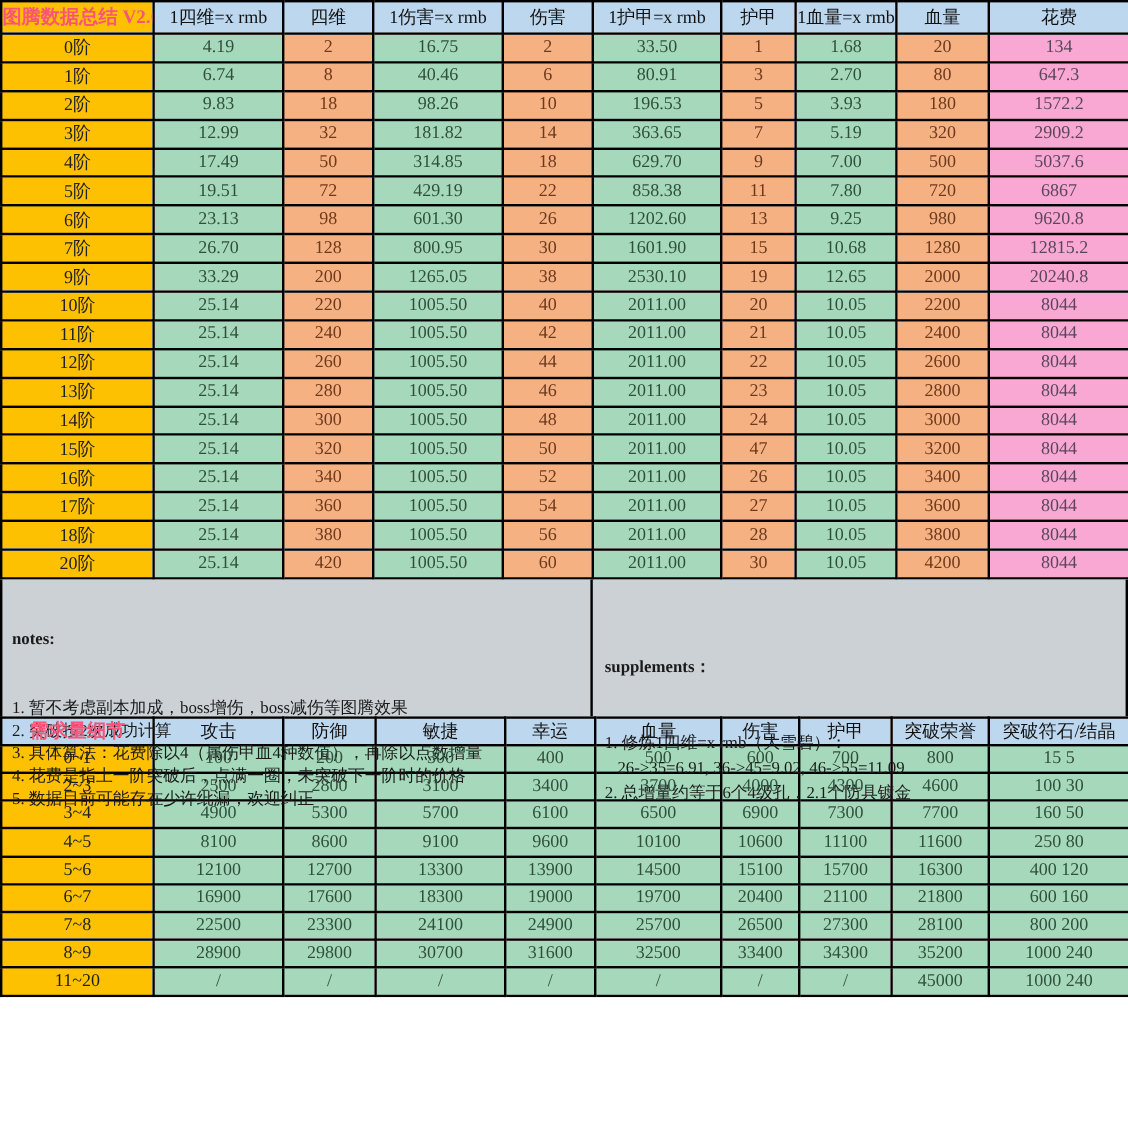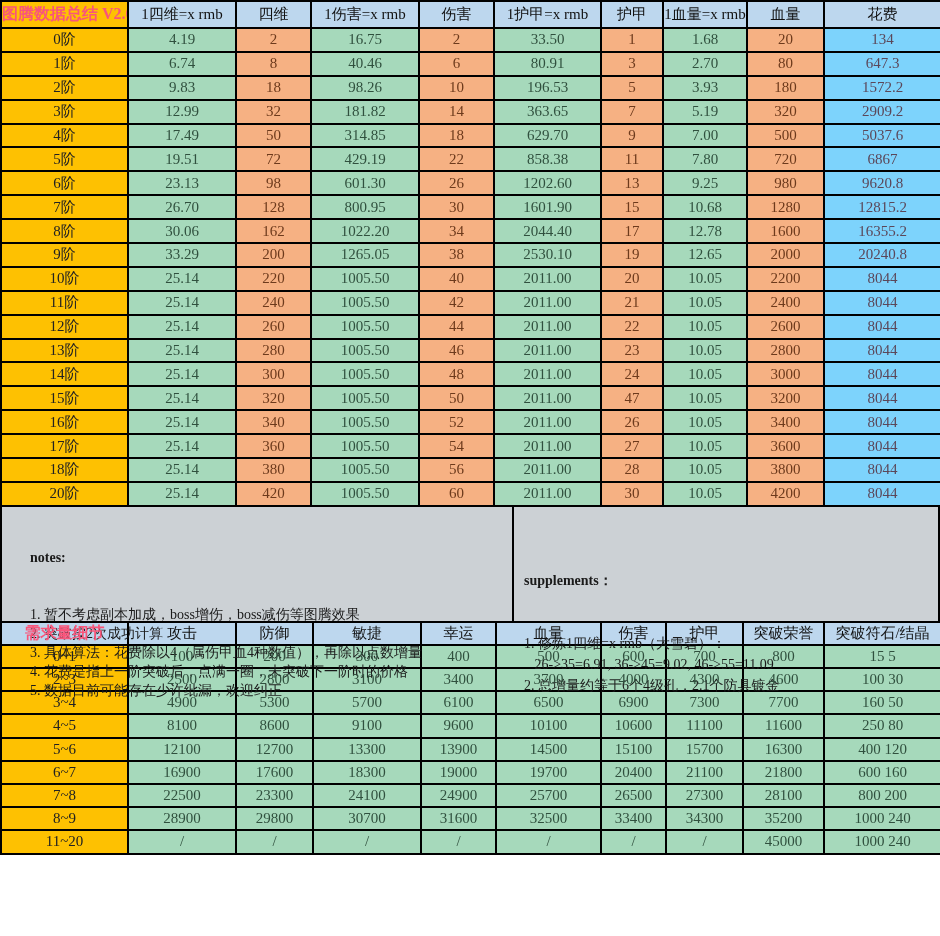--- a/index.html
+++ b/index.html
@@ -22,40 +22,39 @@
   }
   .t-top thead th { height: 25px; }
   .t-top tbody th, .t-top tbody td { height: 21.9px; }
   .t-bot thead th { height: 21px; }
   .t-bot tbody th, .t-bot tbody td { height: 21.2px; }
 
   .yellow { background:#FEC101; color:#222; }
   .blue   { background:#BDD7EE; color:#111; }
   .green  { background:#A6D9BB; color:#30503e; }
   .orange { background:#F6B183; color:#6d3a1c; }
-  .pink   { background:#7dd3fc; color:#5b4759;margin-left:42px; }
+  .pink   { background:#f9a8d4; color:#5b4759;margin-left:42px; }
   .title-cell { color:#F9557A; font-weight:bold; font-size:16px; }
 
   .notes-row {
     display:flex;
     background:#CCD1D5;
     border-left:2px solid #000;
     border-right:2px solid #000;
     height:114px;
     box-sizing:border-box;
   }
   .notes-box {
     width: 492px;
     box-sizing: border-box;
     border-right: 2px solid #000;
     padding: 3px 22px 0 8px;
     font-size: 14px;
     line-height: 19px;
     white-space: pre-wrap;
-    margin-left: 20px;
   }
   .supp-box {
     flex: 1;
     box-sizing: border-box;
     padding: 21px 3px 0 10px;
     font-size: 14px;
     line-height: 21px;
     white-space: pre-wrap;
   }
   .notes-heading { font-weight: bold; }
@@ -183,32 +182,20 @@
           <td class="orange">128</td>
           <td class="green">800.95</td>
           <td class="orange">30</td>
           <td class="green">1601.90</td>
           <td class="orange">15</td>
           <td class="green">10.68</td>
           <td class="orange">1280</td>
           <td class="pink">12815.2</td>
         </tr>
         <tr>
-          <th class="yellow">8阶</th>
-          <td class="green">30.06</td>
-          <td class="orange">162</td>
-          <td class="green">1022.20</td>
-          <td class="orange">34</td>
-          <td class="green">2044.40</td>
-          <td class="orange">17</td>
-          <td class="green">12.78</td>
-          <td class="orange">1600</td>
-          <td class="pink">16355.2</td>
-        </tr>
-        <tr>
           <th class="yellow">9阶</th>
           <td class="green">33.29</td>
           <td class="orange">200</td>
           <td class="green">1265.05</td>
           <td class="orange">38</td>
           <td class="green">2530.10</td>
           <td class="orange">19</td>
           <td class="green">12.65</td>
           <td class="orange">2000</td>
           <td class="pink">20240.8</td>

